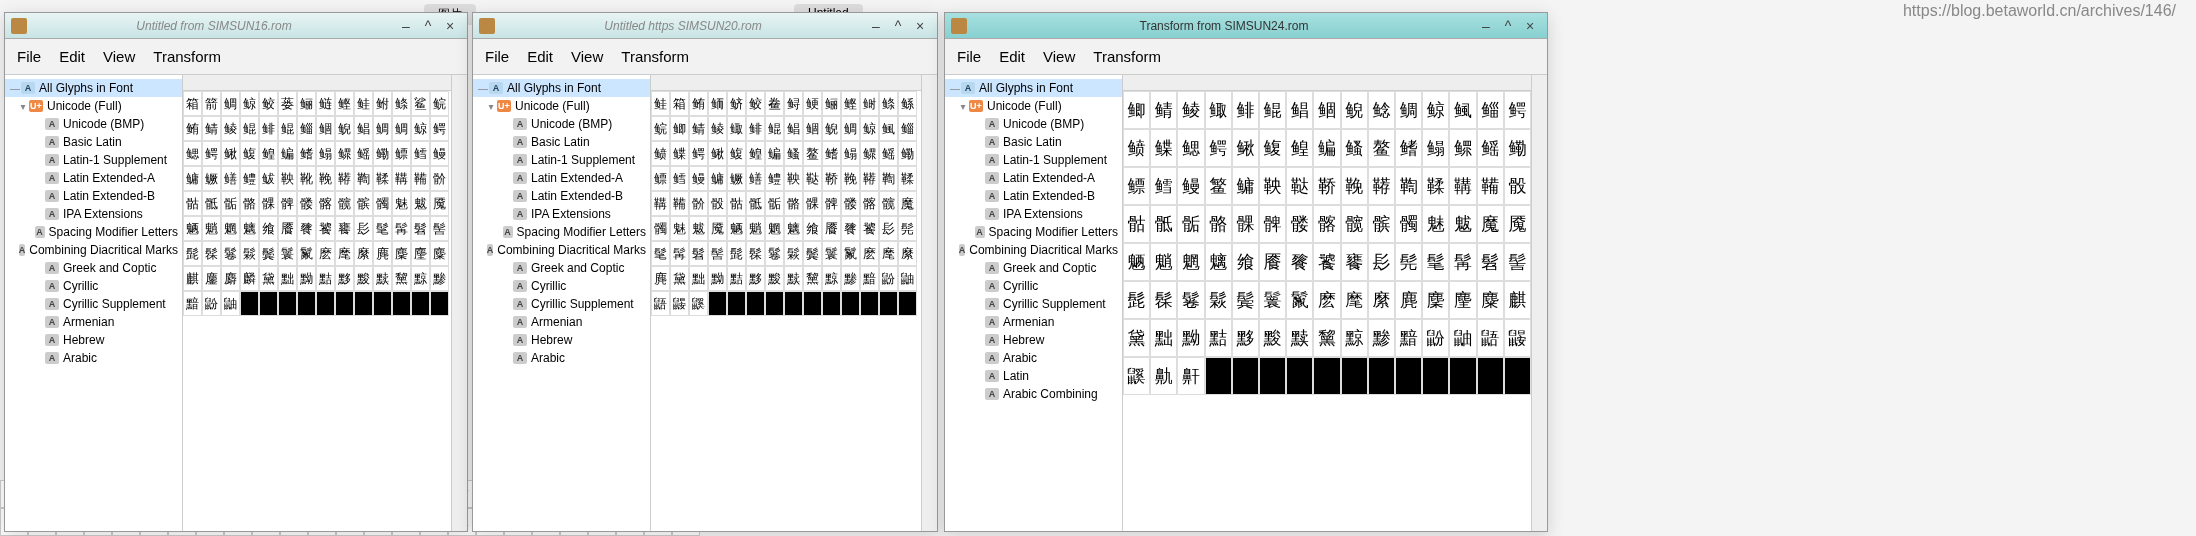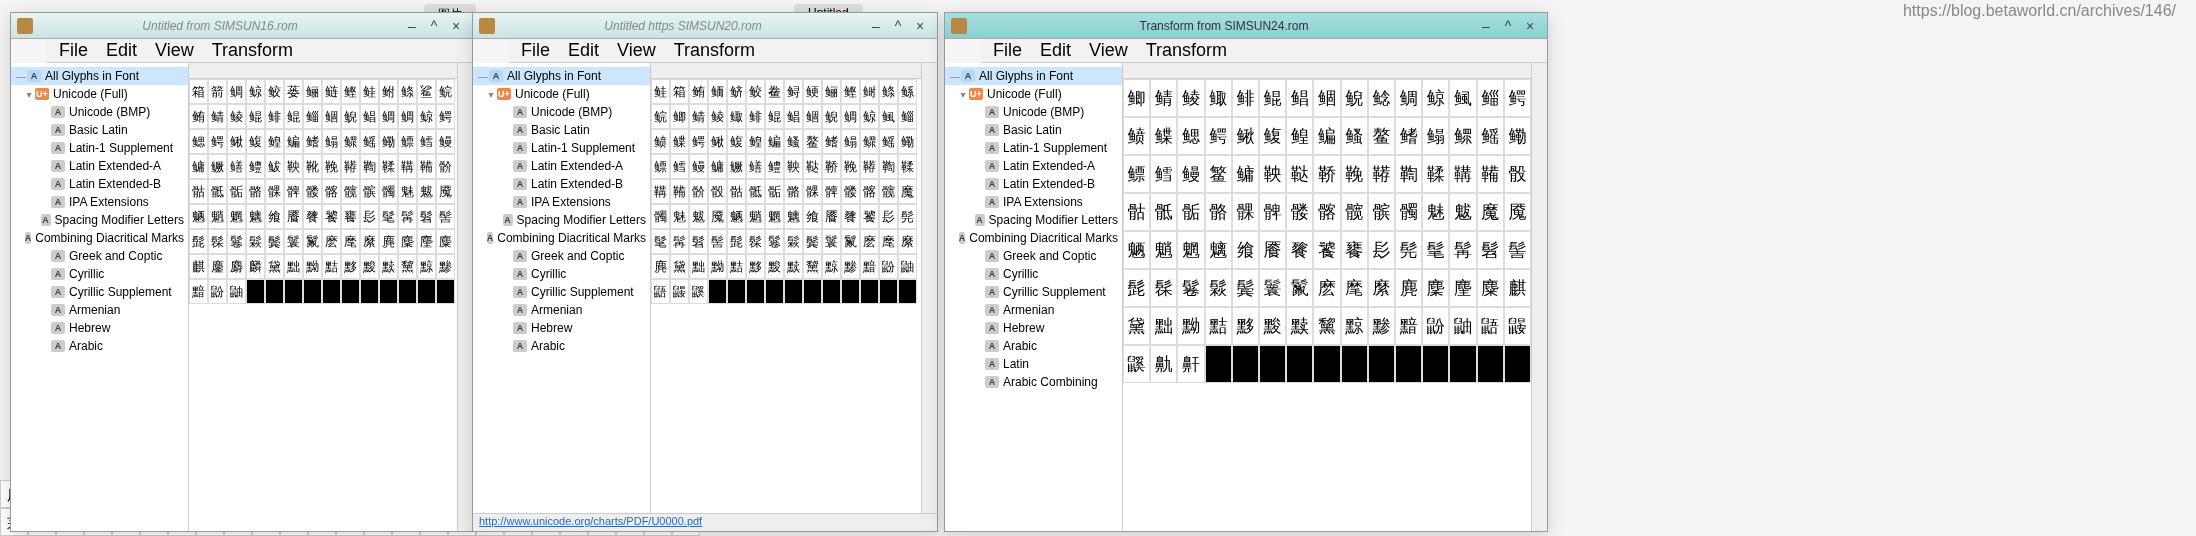--- a/index.html
+++ b/index.html
@@ -3,29 +3,29 @@
 <meta charset="utf-8">
 <style>
   * { box-sizing: border-box; margin: 0; padding: 0; font-family: "Microsoft YaHei", sans-serif; }
   body { background: #e8e8e8; width: 2196px; height: 536px; overflow: hidden; position: relative; }
   .bg { position: absolute; inset: 0; background: #f4f4f4; }
   .bg-row { position:absolute; bottom:0; left:0; right:0; display:flex; }
   .bg-cell { width:28px; height:28px; border:0.5px solid #ccc; font-size:14px; text-align:center; line-height:28px; background:#fff;}
   .bg-tabs { position:absolute; top:0; right:0; display:flex; gap:6px; font-size:12px; padding:4px; }
   .bg-tab { background:#ddd; padding:2px 14px; border-radius:4px 4px 0 0; }
   .window { position: absolute; background: #f5f5f5; border: 1px solid #999; box-shadow: 0 4px 16px rgba(0,0,0,0.15); display:flex; flex-direction:column; }
-  .w1 { left: 10px; top: 12px; width: 464px; height: 520px; justify-content: center; }
+  .w1 { left: 4px; top: 12px; width: 464px; height: 520px; justify-content: center; }
   .w2 { left: 472px; top: 12px; width: 466px; height: 520px; }
   .w3 { left: 944px; top: 12px; width: 604px; height: 520px; }
   .titlebar { height: 26px; background: linear-gradient(#e8f4f4,#c8e4e4); display:flex; align-items:center; padding:0 6px; font-size:12px; color:#555; border-bottom:1px solid #aaa;}
   .w3 .titlebar { background: linear-gradient(#a8e0e0,#88d0d0); }
   .titlebar .icon { width:16px; height:16px; background:#b84; margin-right:6px; border-radius:2px;}
   .titlebar .title { flex:1; text-align:center; color:#888; font-style:italic;}
   .winbtn { width:22px; text-align:center; font-size:14px; color:#444; cursor:pointer;}
-  .menubar { height:24px; display:flex; gap:2px; padding:0 4px; font-size:18px; align-items:center; border-bottom:1px solid #ccc; background:#f2f2f2;margin-left:36px;}
+  .menubar { height:36px; display:flex; gap:2px; padding:0 4px; font-size:15px; align-items:center; border-bottom:1px solid #ccc; background:#f2f2f2;}
   .menubar span { padding:2px 8px; cursor:pointer; }
   .content { flex:1; display:flex; overflow:hidden; }
   .sidebar { width:178px; background:#fff; border-right:1px solid #ccc; overflow:hidden; font-size:12px; padding:4px 0;}
   .w3 .sidebar { width:178px; }
   .tree-item { display:flex; align-items:center; height:18px; padding:0 4px; cursor:pointer; white-space:nowrap; overflow:hidden;}
   .tree-item.sel { background:#cde6ff; }
   .tree-indent { display:inline-block; }
   .tree-exp { width:12px; text-align:center; color:#888; font-size:10px;}
   .tree-icon { width:14px; height:12px; margin:0 4px 0 0; display:inline-flex; align-items:center; justify-content:center; font-size:9px; font-weight:bold; border-radius:2px;}
   .ic-a { background:#b8d8f0; color:#246;}
@@ -633,21 +633,20 @@
             <div class="glyph-cell black"></div>
             <div class="glyph-cell black"></div>
             <div class="glyph-cell black"></div>
             <div class="glyph-cell black"></div>
             <div class="glyph-cell black"></div>
           </div>
         </div>
     </div>
     <div class="scrollbar"></div>
   </div>
-  <div class="statusbar">http://www.unicode.org/charts/PDF/U0000.pdf</div>
 </div>
 
 <div class="window w3">
   <div class="titlebar">
     <span class="icon"></span>
     <span class="title" style="color:#333;font-style:normal;">Transform from SIMSUN24.rom</span>
     <span class="winbtn">–</span>
     <span class="winbtn">^</span>
     <span class="winbtn">×</span>
   </div>

